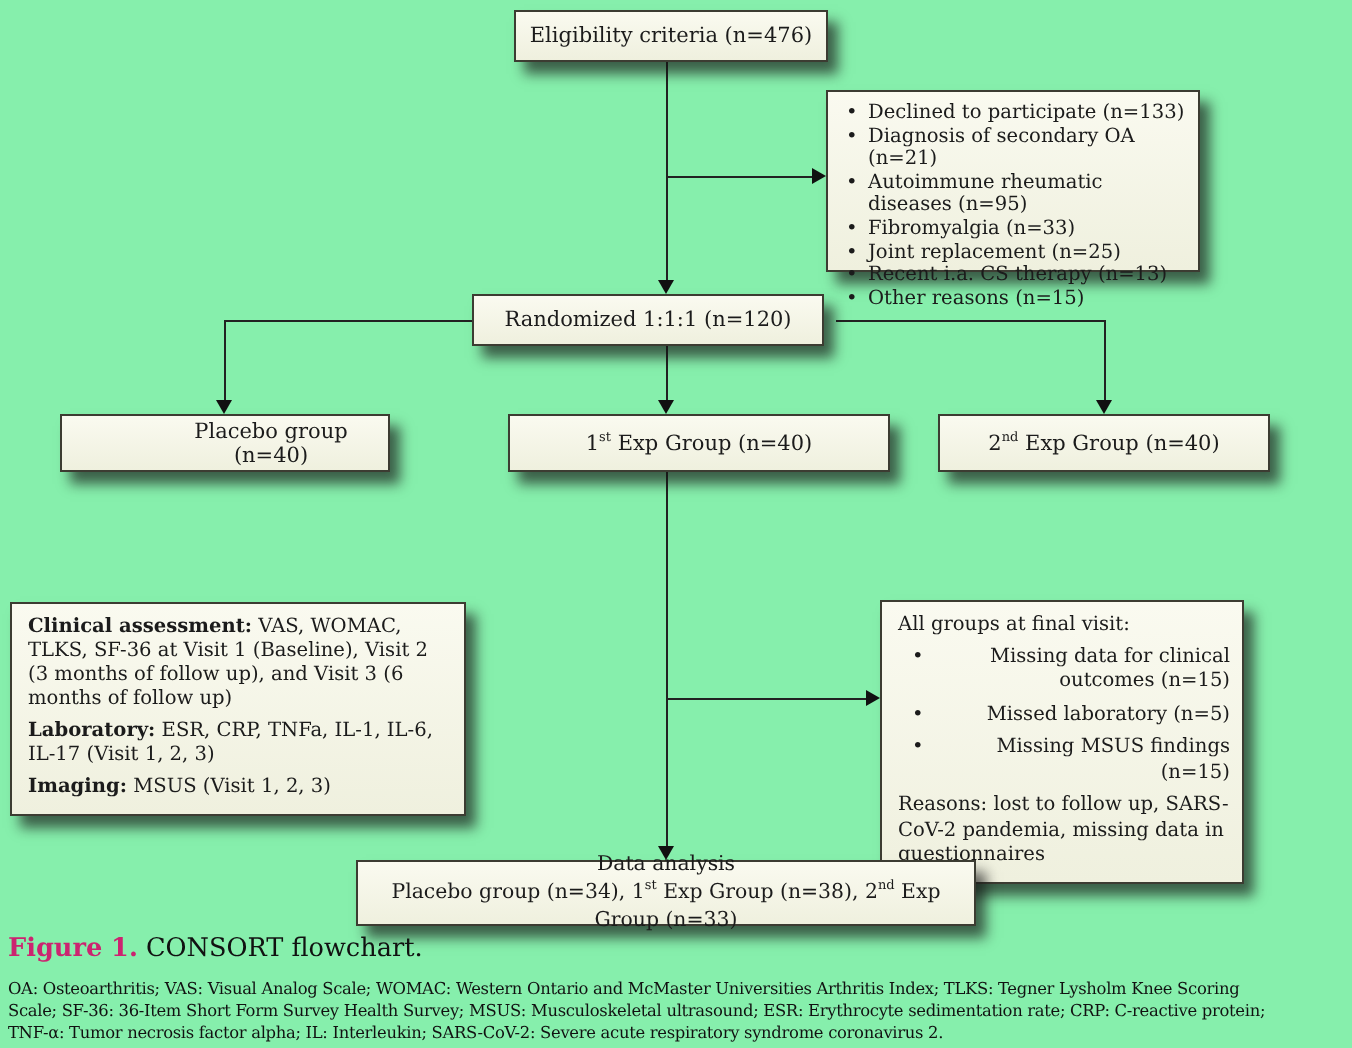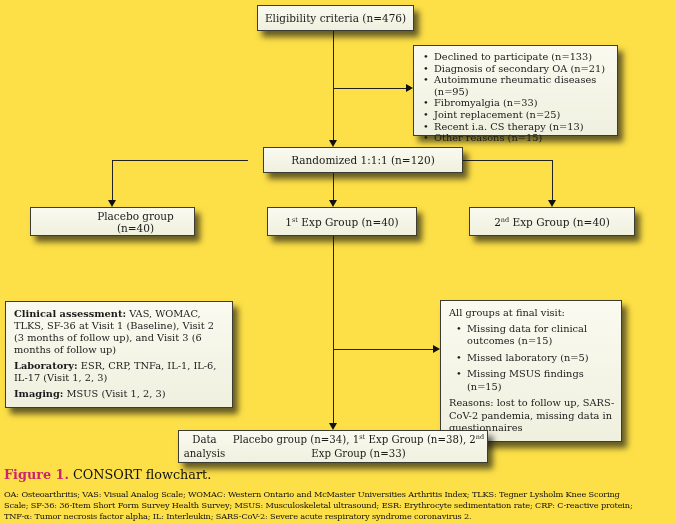--- a/index.html
+++ b/index.html
@@ -2,21 +2,21 @@
 <html><head>
 <meta charset="utf-8">
 <style>
   * { margin: 0; padding: 0; box-sizing: border-box; }
   html, body { background: #ffffff; }
   body { font-family: "DejaVu Serif", serif; color: #1b1b1b; }
   .stage {
     position: relative;
     width: 676px;
     height: 524px;
-    background: #fde047;
+    background: #86efac;
     overflow: hidden;
   }
   
   .node {
     position: absolute;
     background: linear-gradient(#fafaf0, #eff0de);
     border: 1px solid #3c3c32;
     box-shadow: 5px 6px 6px rgba(20,20,20,0.65);
     font-size: 10.5px;
     color: #1b1b1b;
@@ -48,23 +48,23 @@
   .bullets li::before { content: "\2022"; position: absolute; left: 3px; }
   .exclusions-box { padding: 5px 4px 4px 6px; font-size: 9.8px; line-height: 11.6px; }
   
   .assessment-box { padding: 6px 7px 7px 8px; font-size: 9.8px; line-height: 12px; }
   .assessment-box p { margin-bottom: 4px; }
   .assessment-box p:last-child { margin-bottom: 0; }
   .assessment-box b { font-weight: bold; }
   
   .finalvisit-box { padding: 6px 6px 6px 8px; font-size: 9.8px; line-height: 12.5px; }
   .finalvisit-box .bullets { margin: 3px 0 3px 4px; }
-  .finalvisit-box .bullets li { margin-bottom: 4px; }
+  .finalvisit-box .bullets li { margin-bottom: 4px; text-align: right; }
   
-  .analysis-box { flex-direction: row; line-height: 14px; font-size: 10.2px; }
+  .analysis-box { flex-direction: column; line-height: 14px; font-size: 10.2px; }
   
   .caption { position: absolute; left: 4px; top: 467px; font-size: 12.8px; color: #111; }
   .caption .fig-label { font-weight: bold; color: #cc2370; margin-top: 40px; }
   
   .footnote {
     position: absolute; left: 4px; top: 489px; width: 672px;
     font-size: 8.2px; line-height: 10.9px; letter-spacing: -0.15px;
     color: #111; white-space: nowrap;
   }
 </style>
@@ -93,41 +93,41 @@
   <div class="line" style="left:333px; top:236px; width:1px; height:187px;"></div>
   <div class="arrow-down" style="left:329px; top:423px;"></div>
 
   <div class="line" style="left:334px; top:349px; width:99px; height:1px;"></div>
   <div class="arrow-right" style="left:433px; top:345px;"></div>
 
   <div class="node center" style="left:257px; top:5px; width:157px; height:26px;">
     <span>Eligibility criteria (n=476)</span>
   </div>
 
-  <div class="node exclusions-box" style="left:413px; top:45px; width:205px; height:91px;">
+  <div class="node exclusions-box" style="left:413px; top:45px; width:187px; height:91px;">
     <ul class="bullets">
       <li>Declined to participate (n=133)</li>
       <li>Diagnosis of secondary OA (n=21)</li>
       <li>Autoimmune rheumatic diseases (n=95)</li>
       <li>Fibromyalgia (n=33)</li>
       <li>Joint replacement (n=25)</li>
       <li>Recent i.a. CS therapy (n=13)</li>
       <li>Other reasons (n=15)</li>
     </ul>
   </div>
 
-  <div class="node center" style="left:263px; top:147px; width:200px; height:26px;text-align:center;">
+  <div class="node center" style="left:236px; top:147px; width:176px; height:26px;text-align:center;">
     <span>Randomized 1:1:1 (n=120)</span>
   </div>
 
   <div class="node center" style="left:30px; top:207px; width:165px; height:29px;padding-left:46px;">
     <span>Placebo group (n=40)</span>
   </div>
 
-  <div class="node center" style="left:267px; top:207px; width:150px; height:29px;justify-content:center;">
+  <div class="node center" style="left:254px; top:207px; width:191px; height:29px;justify-content:center;">
     <span><span>1</span><sup>st</sup><span> Exp Group (n=40)</span></span>
   </div>
 
   <div class="node center" style="left:469px; top:207px; width:166px; height:29px;">
     <span><span>2</span><sup>nd</sup><span> Exp Group (n=40)</span></span>
   </div>
 
   <div class="node assessment-box" style="left:5px; top:301px; width:228px;">
     <p><b>Clinical assessment:</b><span> VAS, WOMAC, TLKS, SF-36 at Visit 1 (Baseline), Visit 2 (3 months of follow up), and Visit 3 (6 months of follow up)</span></p>
     <p><b>Laboratory:</b><span> ESR, CRP, TNFa, IL-1, IL-6, IL-17 (Visit 1, 2, 3)</span></p>

